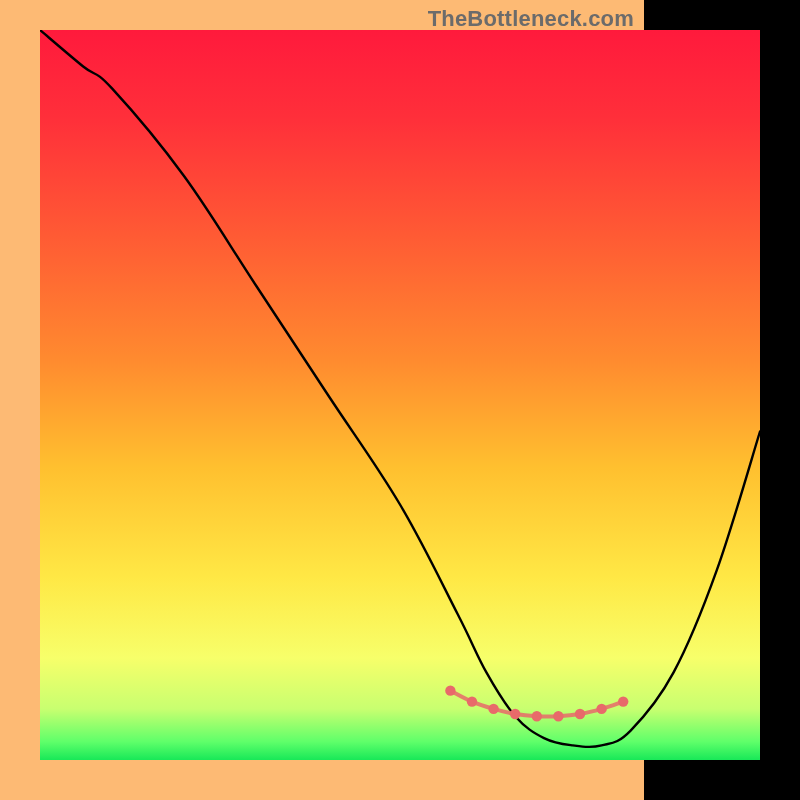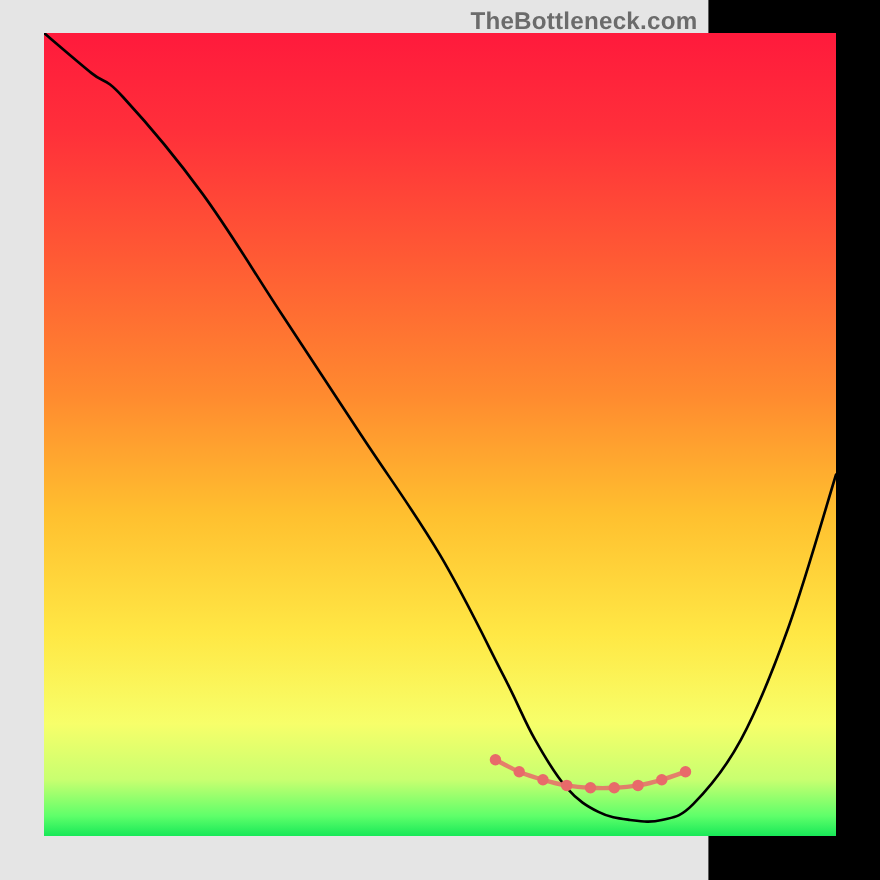--- a/index.html
+++ b/index.html
@@ -8,21 +8,21 @@
     width: 800px;
     height: 800px;
     background: #000;
     overflow: hidden;
     font-family: Arial, Helvetica, sans-serif;
   }
   .frame {
     position: relative;
     width: 644px;
     height: 800px;
-    background: #e5e5e5;
+    background: #fdba74;
   }
   .watermark {
     position: absolute;
     top: 6px;
     right: 10px;
     color: #6b6b6b;
     font-size: 22px;
     font-weight: 600;
     letter-spacing: 0.2px;
     user-select: none;

